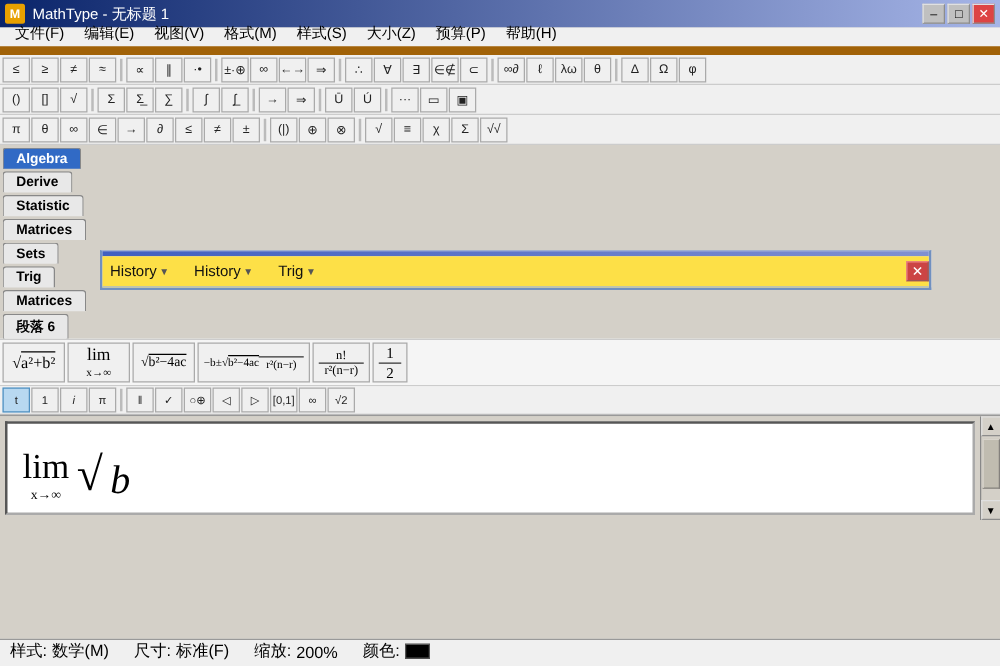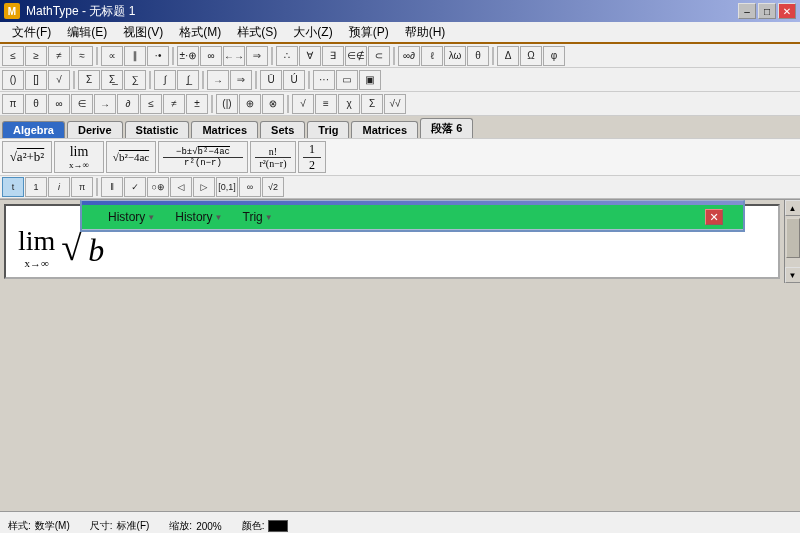--- a/index.html
+++ b/index.html
@@ -61,23 +61,23 @@
       cursor: pointer;
       color: #000;
     }
     .title-btn.close { background: #d44; color: white; }
 
     
     .menu-bar {
       background: #f0f0f0;
       height: 22px;
       display: flex;
-      align-items: flex-start;
+      align-items: flex-end;
       padding: 0 4px;
-      border-bottom: 2px solid #a16207;
+      border-bottom: 7px solid #a16207;
     }
     .menu-item {
       padding: 2px 8px;
       font-size: 12px;
       cursor: pointer;
     }
 
     
     .toolbar-container {
       background: #f0f0f0;
@@ -111,24 +111,25 @@
       align-items: center;
       justify-content: center;
       font-size: 10px;
       cursor: pointer;
       color: #222;
     }
 
     
     .tab-bar {
       display: flex;
-      align-items: flex-end;
+      align-items: flex-start;
       background: #d4d0c8;
       padding: 2px 2px 0 2px;
       gap: 2px;
+      flex-direction: column;
     }
     .tab {
       padding: 2px 10px;
       font-size: 11px;
       cursor: pointer;
       border: 1px solid #888;
       border-bottom: none;
       background: #e8e8e8;
       border-radius: 3px 3px 0 0;
       font-weight: bold;
@@ -185,25 +186,25 @@
       background: #e8e8f8;
       border: 2px solid #7090c0;
       border-top: 1px solid #a0b0d0;
       z-index: 10;
     }
     .hw-panel-titlebar {
       background: linear-gradient(to right, #4060c0, #8090d0);
       height: 4px;
     }
     .hw-panel-toolbar {
-      background: #22c55e;
+      background: #fde047;
       display: flex;
       align-items: center;
       gap: 8px;
-      padding: 3px 20px;
+      padding: 3px 0;
       border-bottom: 1px solid #aabbd0;
     }
     .hw-menu-item {
       display: flex;
       align-items: center;
       gap: 2px;
       padding: 2px 6px;
       cursor: pointer;
       font-size: 12px;
       color: #111;
@@ -275,24 +276,24 @@
     
     .status-bar {
       position: absolute;
       bottom: 0;
       left: 0;
       right: 0;
       height: 22px;
       background: #f0f0f0;
       border-top: 1px solid #999;
       display: flex;
-      align-items: flex-end;
+      align-items: flex-start;
       padding: 0 8px;
       gap: 20px;
-      font-size: 10px;
+      font-size: 13px;
       margin-top: 36px;
     }
     .status-item {
       display: flex;
       align-items: center;
       gap: 4px;
     }
     .color-swatch {
       width: 20px;
       height: 12px;
@@ -455,21 +456,21 @@
 
     <div class="tmpl-btn" style="font-family:serif; font-size:11px; flex-direction:column;">
       <span style="font-size:14px;">lim</span>
       <span style="font-size:9px;">x→∞</span>
     </div>
 
     <div class="tmpl-btn" style="font-family:serif; font-size:11px;">
       √<span style="text-decoration:overline">b²−4ac</span>
     </div>
 
-    <div class="tmpl-btn" style="font-family:Liberation Mono, monospace; font-size:9px; min-width:90px; flex-direction:column;">
+    <div class="tmpl-btn" style="font-family:Liberation Serif, serif; font-size:9px; min-width:90px; flex-direction:row;">
       <span>−b±√<span style="text-decoration:overline">b²−4ac</span></span>
       <div style="border-top:1px solid #333; width:100%; text-align:center;">r²(n−r)</div>
     </div>
 
     <div class="tmpl-btn" style="font-family:serif; font-size:10px; flex-direction:column; min-width:46px;">
       <span>n!</span>
       <div style="border-top:1px solid #333; width:100%; text-align:center;">r²(n−r)</div>
     </div>
 
     <div class="tmpl-btn" style="font-family:serif; font-size:12px; flex-direction:column; min-width:28px;">

